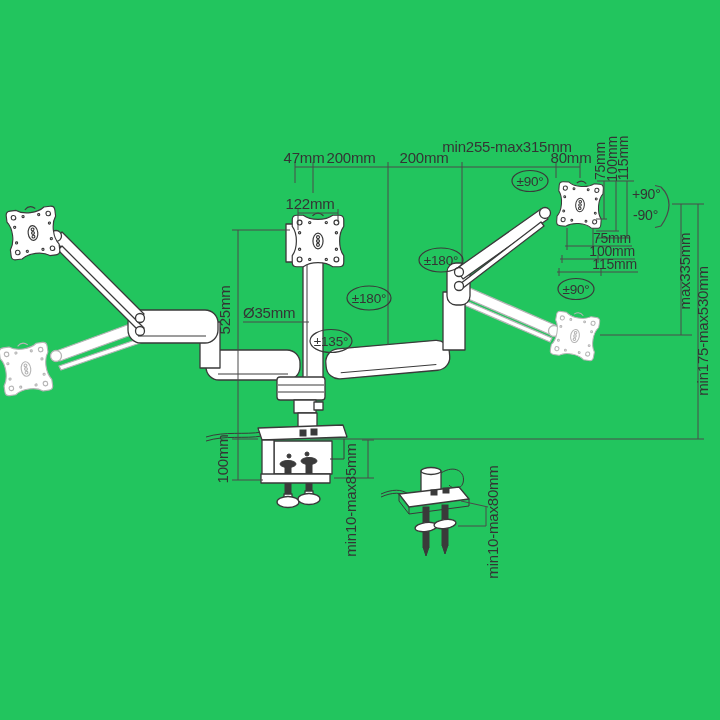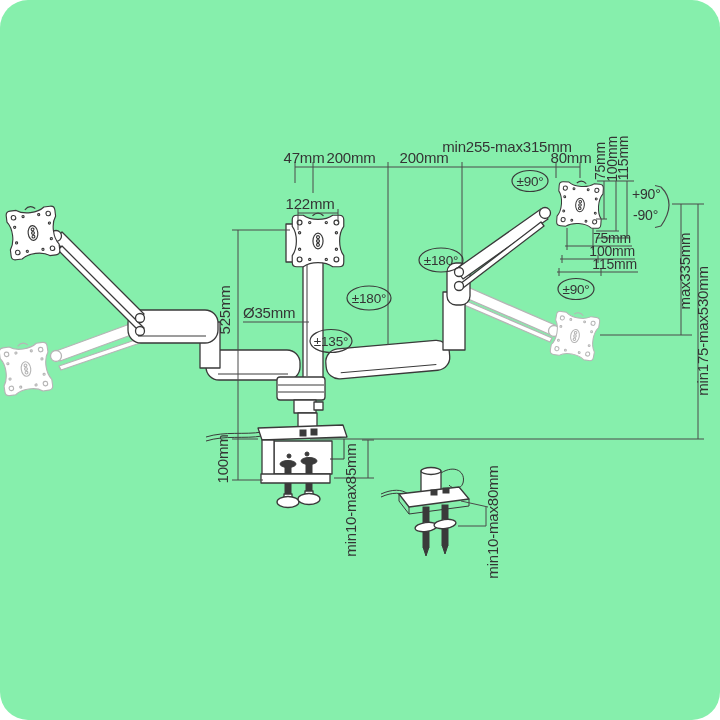--- a/index.html
+++ b/index.html
@@ -1,17 +1,17 @@
 <!DOCTYPE html>
 <html><head>
 <meta charset="utf-8">
 <style>
   html,body{margin:0;padding:0;background:#ffffff;}
-  .stage{width:720px;height:720px;background:#86efac;position:relative;overflow:hidden;
-         font-family:"Liberation Sans", sans-serif;border-radius:28px;}
+  .stage{width:720px;height:720px;background:#22c55e;position:relative;overflow:hidden;
+         font-family:"Liberation Sans", sans-serif;}
   svg{display:block;}
   svg text{font-family:"Liberation Sans", sans-serif;fill:#343434;letter-spacing:-0.2px;}
   .dim-line{stroke:#4a4a4a;stroke-width:1;fill:none;}
   .art{stroke:#3a3a3a;stroke-width:1.3;fill:#ffffff;stroke-linejoin:round;}
   .art-thin{stroke:#3a3a3a;stroke-width:1;fill:none;}
   .art-dark{stroke:#3a3a3a;stroke-width:1;fill:#3a3a3a;}
   .ghost .art, .ghost .art-thin, .ghost circle, .ghost path, .ghost polygon, .ghost ellipse{
       stroke:#b5b5b5 !important;}
   .lbl{font-size:15px;}
   .lbl-sm{font-size:14px;}

